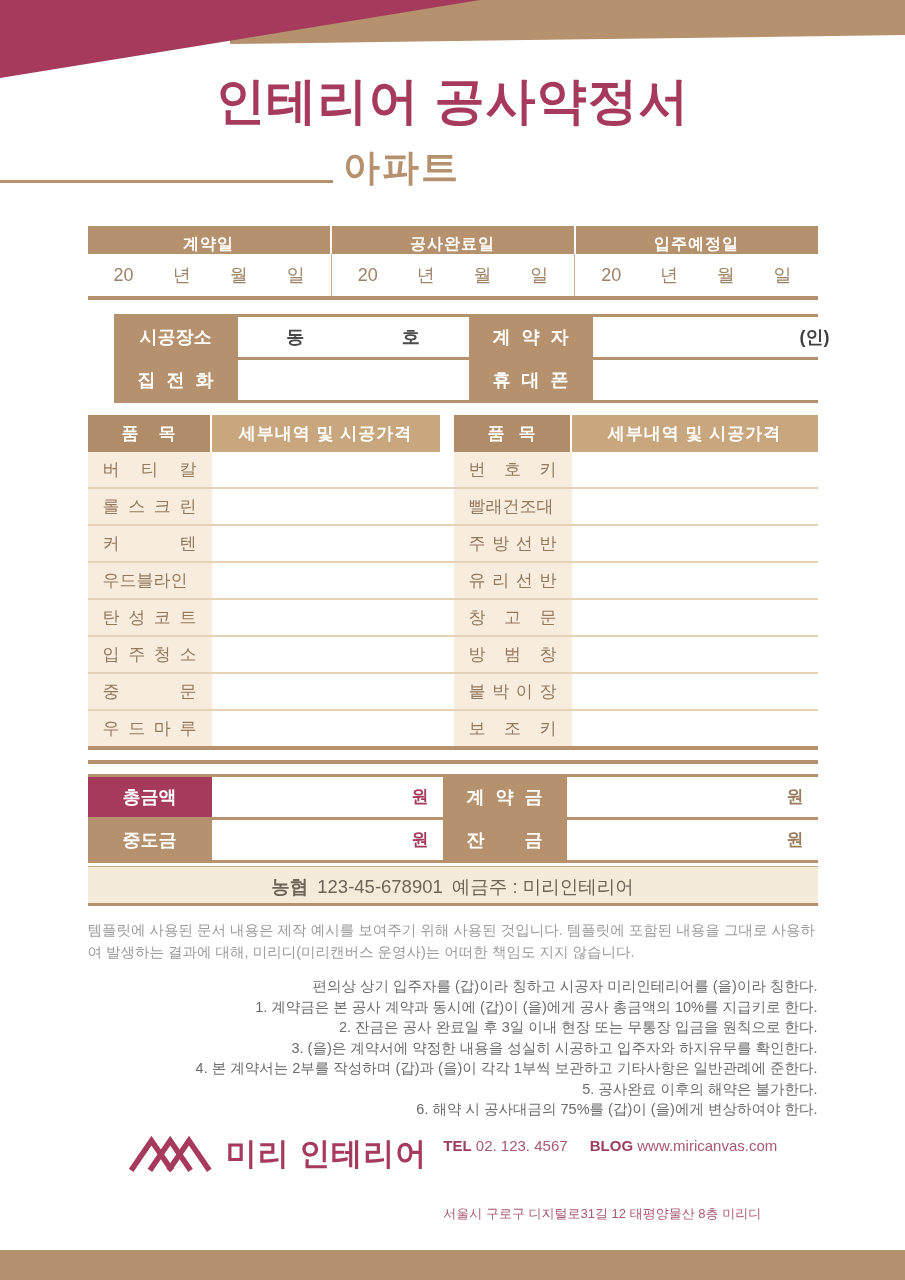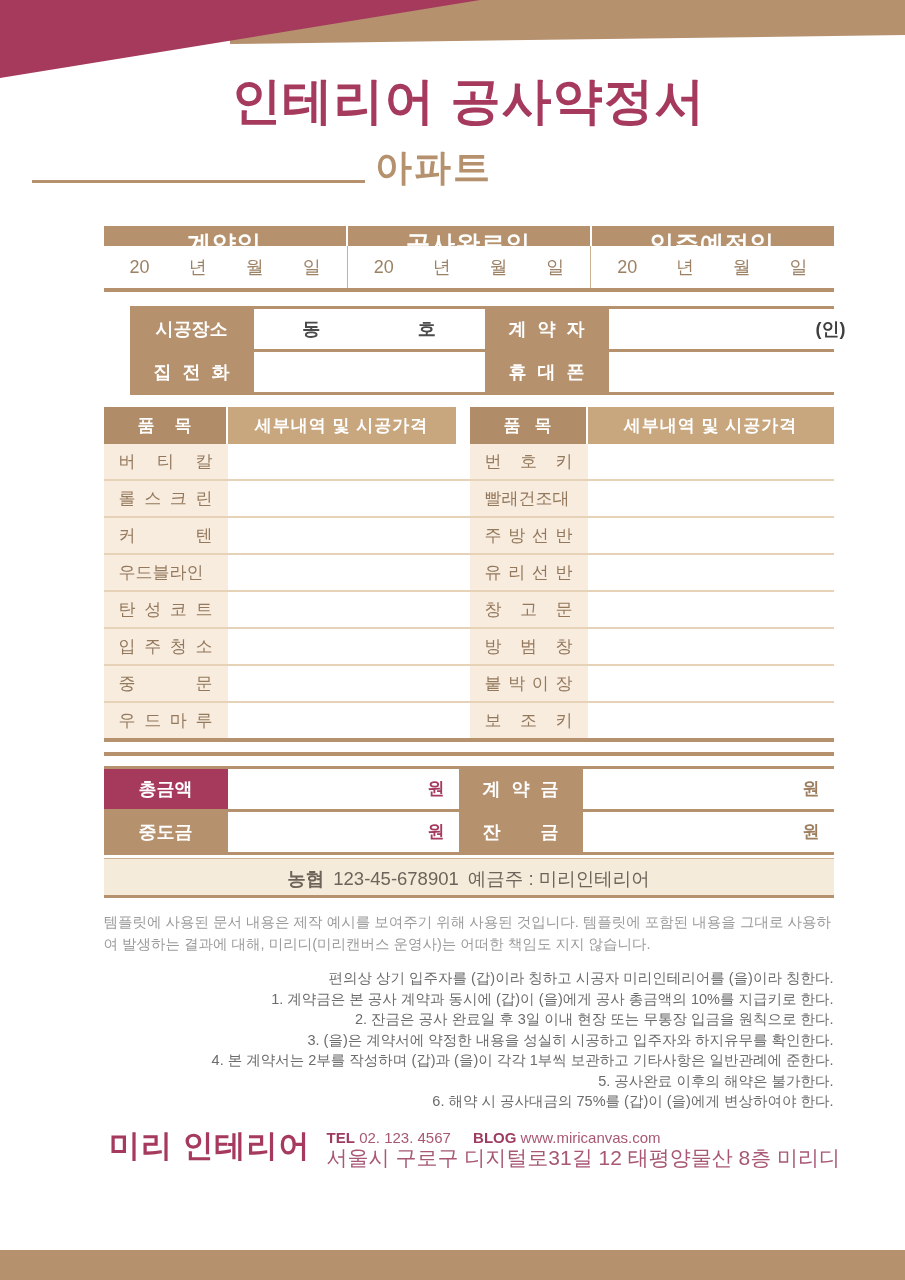--- a/index.html
+++ b/index.html
@@ -1,18 +1,18 @@
 <!DOCTYPE html>
 <html><head>
 <meta charset="utf-8">
 <style>
   * { margin:0; padding:0; box-sizing:border-box; }
   html,body { width:905px; height:1280px; }
   body { font-family:"Liberation Sans","DejaVu Sans",sans-serif; background:#ffffff; }
-  .page { position:relative; width:905px; height:1280px; background:#fff; overflow:hidden;padding-left:32px; }
+  .page { position:relative; width:905px; height:1280px; background:#fff; overflow:hidden; }
 
   
   .shape-tan { position:absolute; top:0; left:0; width:905px; height:60px;
     background:#b5916e;
     clip-path:polygon(230px 32px, 420px 0px, 905px 0px, 905px 35px, 230px 44px); }
   .shape-maroon { position:absolute; top:0; left:0; width:905px; height:100px;
     background:#a53a5d;
     clip-path:polygon(0 0, 480px 0, 0 78px); }
 
   .title { margin-top:70px; text-align:center; color:#a53a5d; font-size:50px;
@@ -20,22 +20,22 @@
 
   .apt-row { margin-top:8px; display:flex; align-items:flex-end; height:50px; }
   .apt-line { width:333px; border-bottom:3px solid #b5916e; height:0; margin-bottom:7px; }
   .apt-label { color:#b5916e; font-size:37px; font-weight:bold; letter-spacing:2px; margin-left:10px; line-height:44px; }
 
   .content { position:relative; width:730px; margin:0 auto; }
 
   
   .sched { margin-top:36px; }
   .sched-head { display:grid; grid-template-columns:1fr 1fr 1fr; column-gap:2px; background:#fff; }
-  .sched-head > div { background:#b5916e; color:#fff; font-weight:bold; font-size:24px;
-    text-align:center; height:20px; line-height:36px; letter-spacing:1px; }
+  .sched-head > div { background:#b5916e; color:#fff; font-weight:bold; font-size:16px;
+    text-align:center; height:28px; line-height:36px; letter-spacing:1px; }
   .sched-body { display:grid; grid-template-columns:1fr 1fr 1fr; border-bottom:4px solid #b5916e; }
   .sched-cell { height:42px; display:flex; align-items:center; justify-content:space-between;
     padding:0 26px; color:#9c8164; font-size:18px; }
   .sched-cell + .sched-cell { border-left:1px solid #cbb091; }
 
   
   .kv { display:grid; grid-template-columns:124px 231px 124px 251px; row-gap:3px;
     background:#b5916e; border-top:3px solid #b5916e; border-bottom:3px solid #b5916e; }
   .kv-h { background:#b5916e; color:#fff; font-weight:bold; font-size:18px; height:40px; line-height:40px; }
   .kv-h.center { text-align:center; }
@@ -76,21 +76,21 @@
   .terms { margin-top:13px; color:#6b6b6b; font-size:14.5px; line-height:20.5px;text-align:right; }
 
   
   .footer { display:flex; justify-content:center; align-items:flex-start; gap:12px; margin-top:14px; }
   .logo { width:86px; height:40px; }
   .company { color:#a53a5d; font-size:31px; font-weight:bold; letter-spacing:1px; line-height:40px; white-space:nowrap; }
   .f-right { margin-left:4px; }
   .f-line1 { font-size:15px; color:#a85874; line-height:20px; margin-top:2px; white-space:nowrap; }
   .f-line1 .lbl { font-weight:bold; color:#9d3c60; }
   .f-line1 .sp { display:inline-block; width:18px; }
-  .f-line2 { font-size:21px; color:#a85874; line-height:20px; white-space:nowrap; }
+  .f-line2 { font-size:13px; color:#a85874; line-height:20px; white-space:nowrap;margin-top:48px; }
   .bottom-bar { position:absolute; left:0; bottom:0; width:905px; height:30px; background:#b5916e; }
 </style>
 </head>
 <body>
 
 <div class="page">
   <div class="shape-tan"></div>
   <div class="shape-maroon"></div>
 
   <div class="title">인테리어 공사약정서</div>

